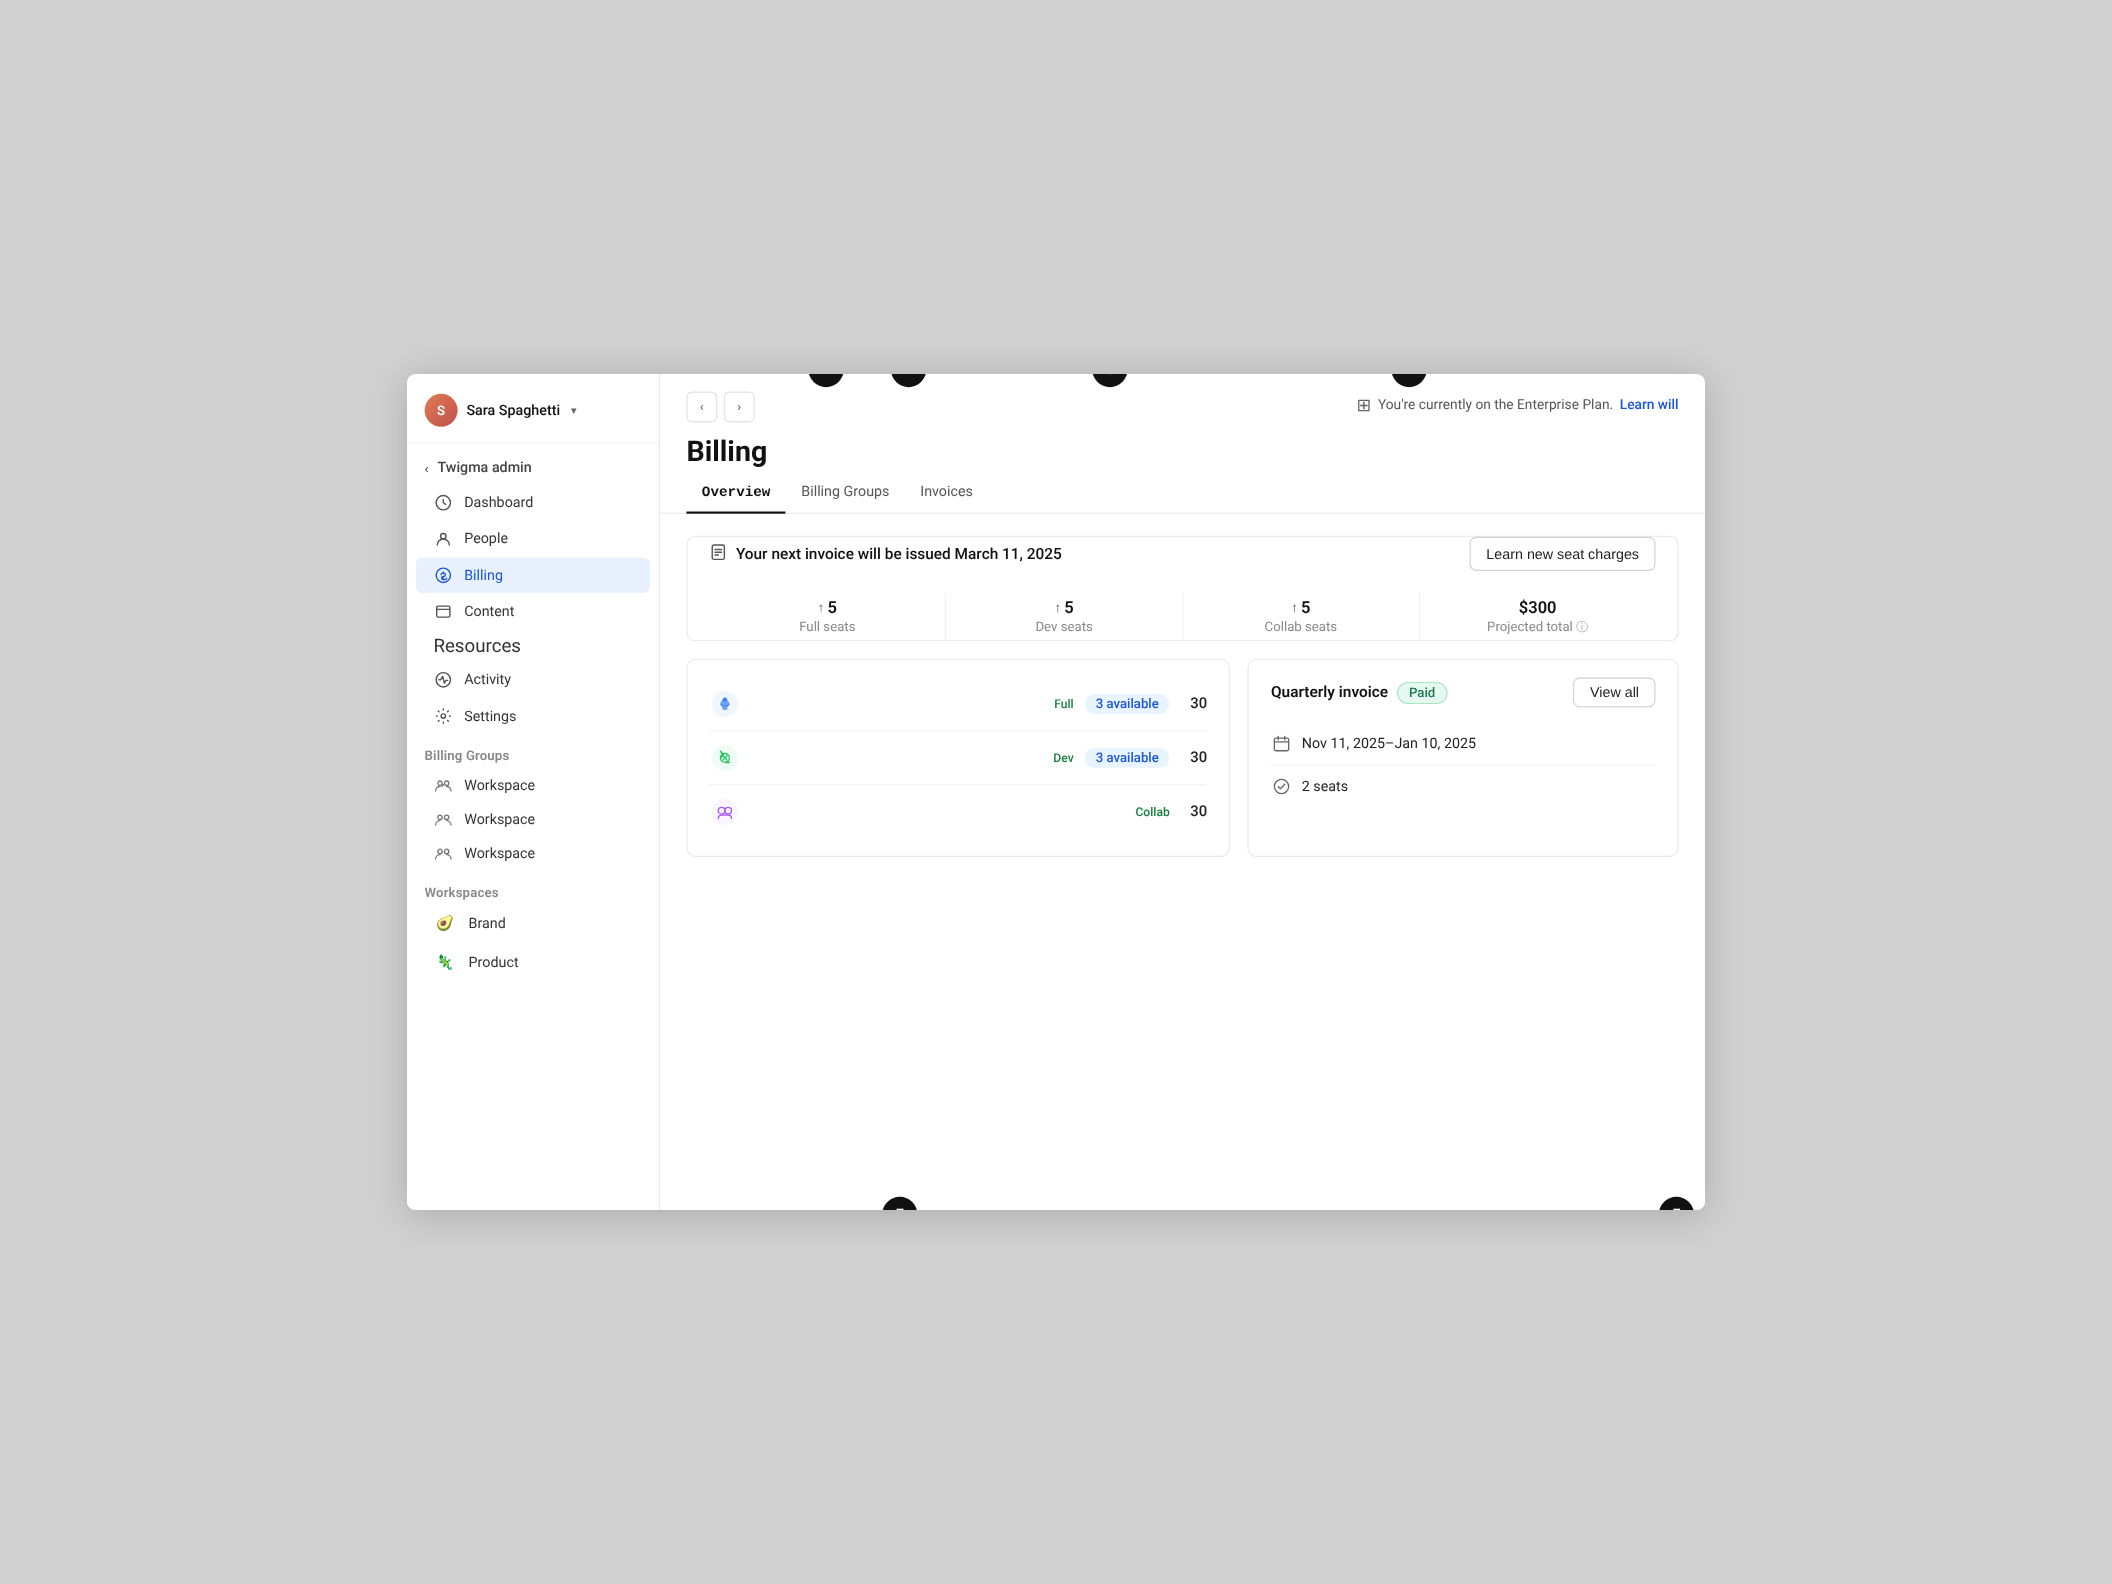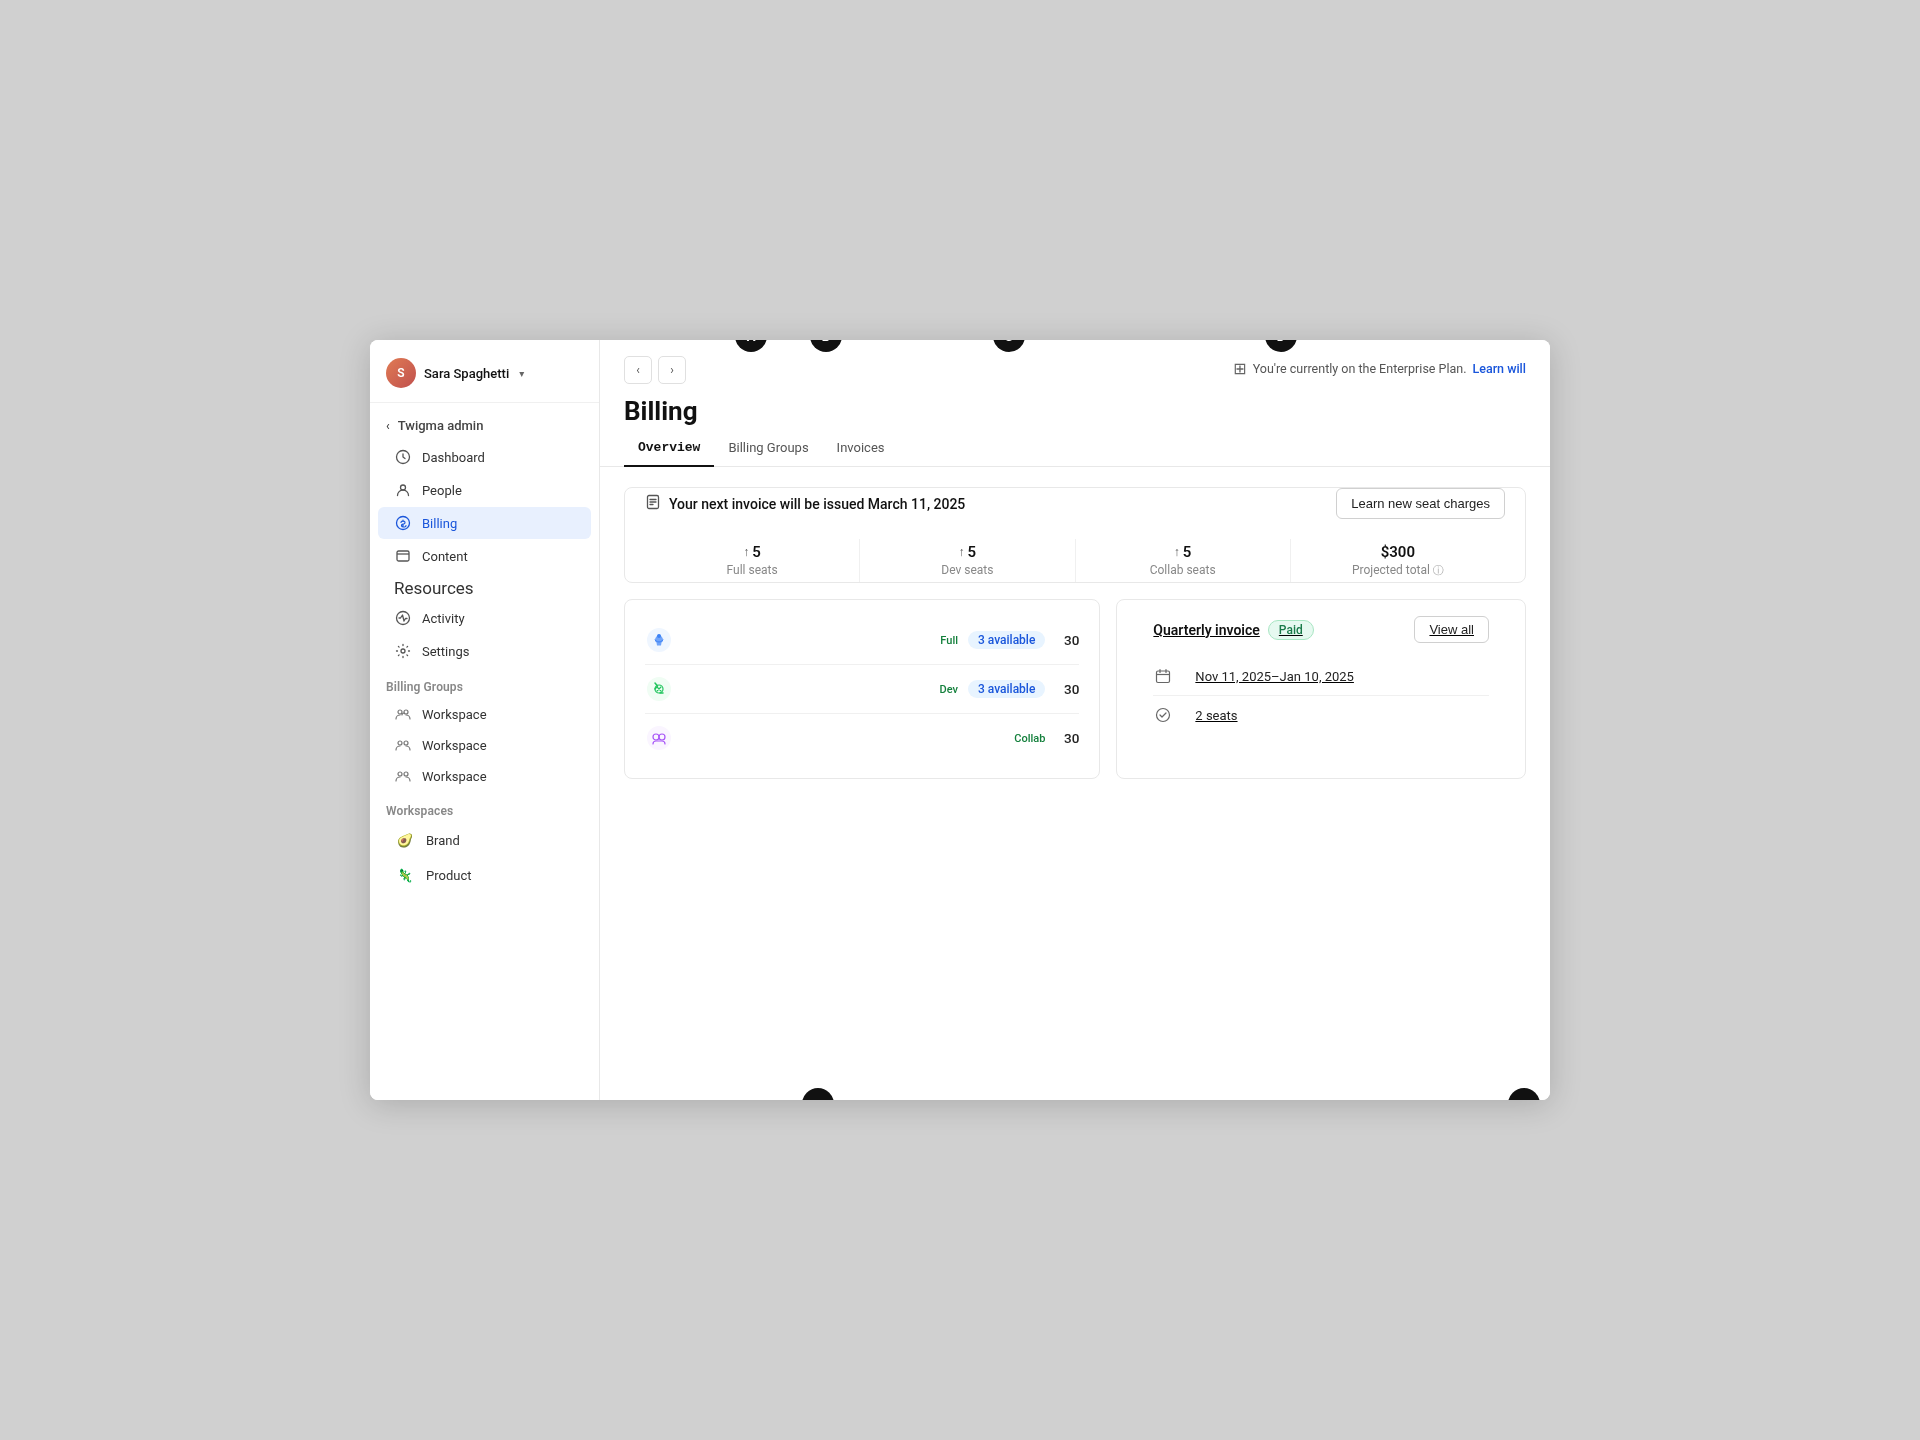--- a/index.html
+++ b/index.html
@@ -422,22 +422,21 @@
       color: #222;
       min-width: 24px;
       text-align: right;
     }
 
     
     .invoice-card {
       flex: 0.85;
       border: 1px solid #e8e8e8;
       border-radius: 8px;
-      padding: 16px 36px;
-      text-decoration: underline;
+      padding: 16px 20px;
     }
 
     .invoice-card-header {
       display: flex;
       align-items: center;
       justify-content: space-between;
       margin-bottom: 14px;
     }
 
     .invoice-card-title-row {
@@ -469,21 +468,21 @@
       padding: 5px 14px;
       font-size: 13px;
       color: #222;
       cursor: pointer;
       font-weight: 500;
     }
 
     .invoice-detail-row {
       display: flex;
       align-items: center;
-      gap: 22px;
+      gap: 8px;
       padding: 9px 0;
       border-bottom: 1px solid #f0f0f0;
       font-size: 13px;
       color: #222;
     }
 
     .invoice-detail-row:last-child { border-bottom: none; }
 
     .detail-icon {
       width: 20px;

